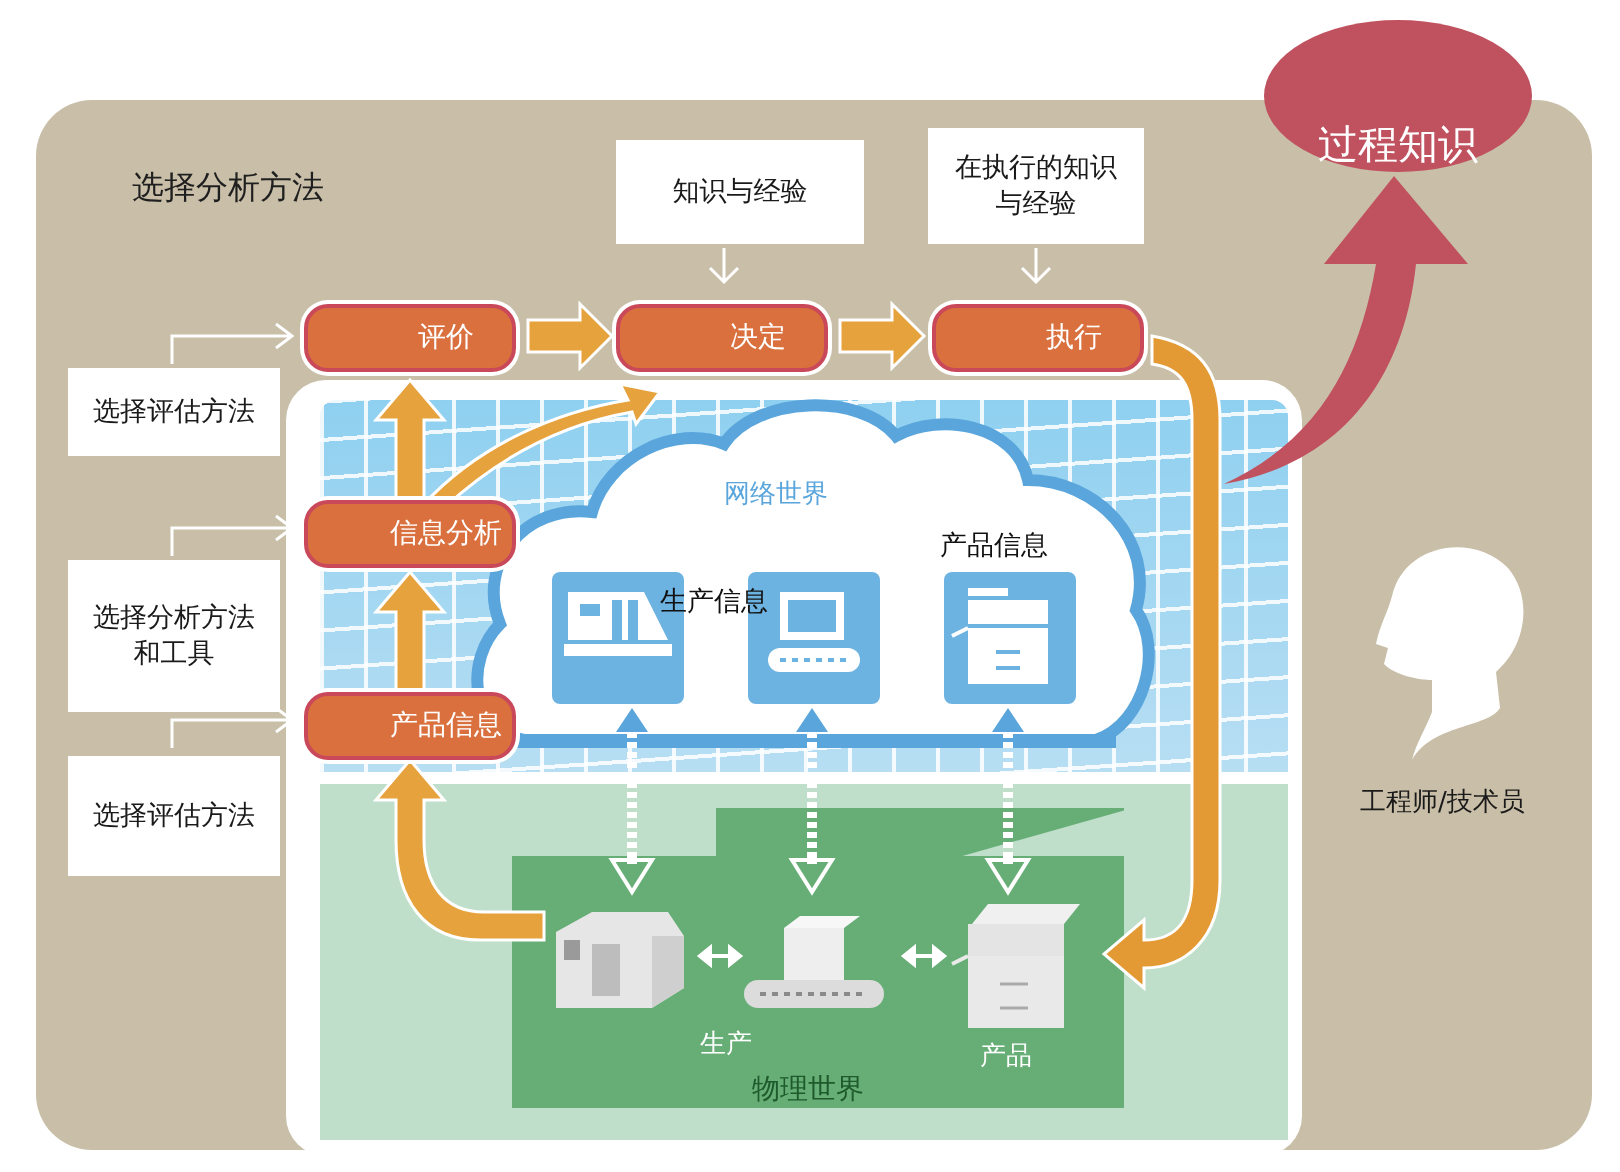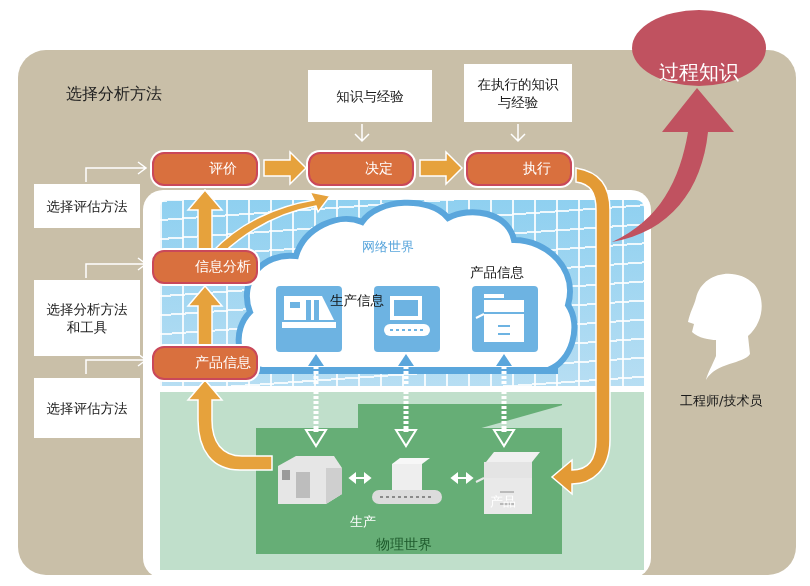--- a/index.html
+++ b/index.html
@@ -197,16 +197,16 @@
 </div>
 <div class="abs note" style="left:34px; top:378px; width:106px; height:60px;">
   <span>选择评估方法</span>
 </div>
 
 <div class="abs cloud-title">网络世界</div>
 <div class="abs info-label" style="left:330px; top:264px;margin-top:28px;">生产信息</div>
 <div class="abs info-label" style="left:470px; top:264px;">产品信息</div>
 
 <div class="abs phys-label" style="left:350px; top:513px;">生产</div>
-<div class="abs phys-label" style="left:490px; top:493px;">产品</div>
+<div class="abs phys-label" style="left:490px; top:519px;">产品</div>
 <div class="abs phys-title">物理世界</div>
 
 <div class="abs person-label">工程师/技术员</div>
 
 </body></html>

